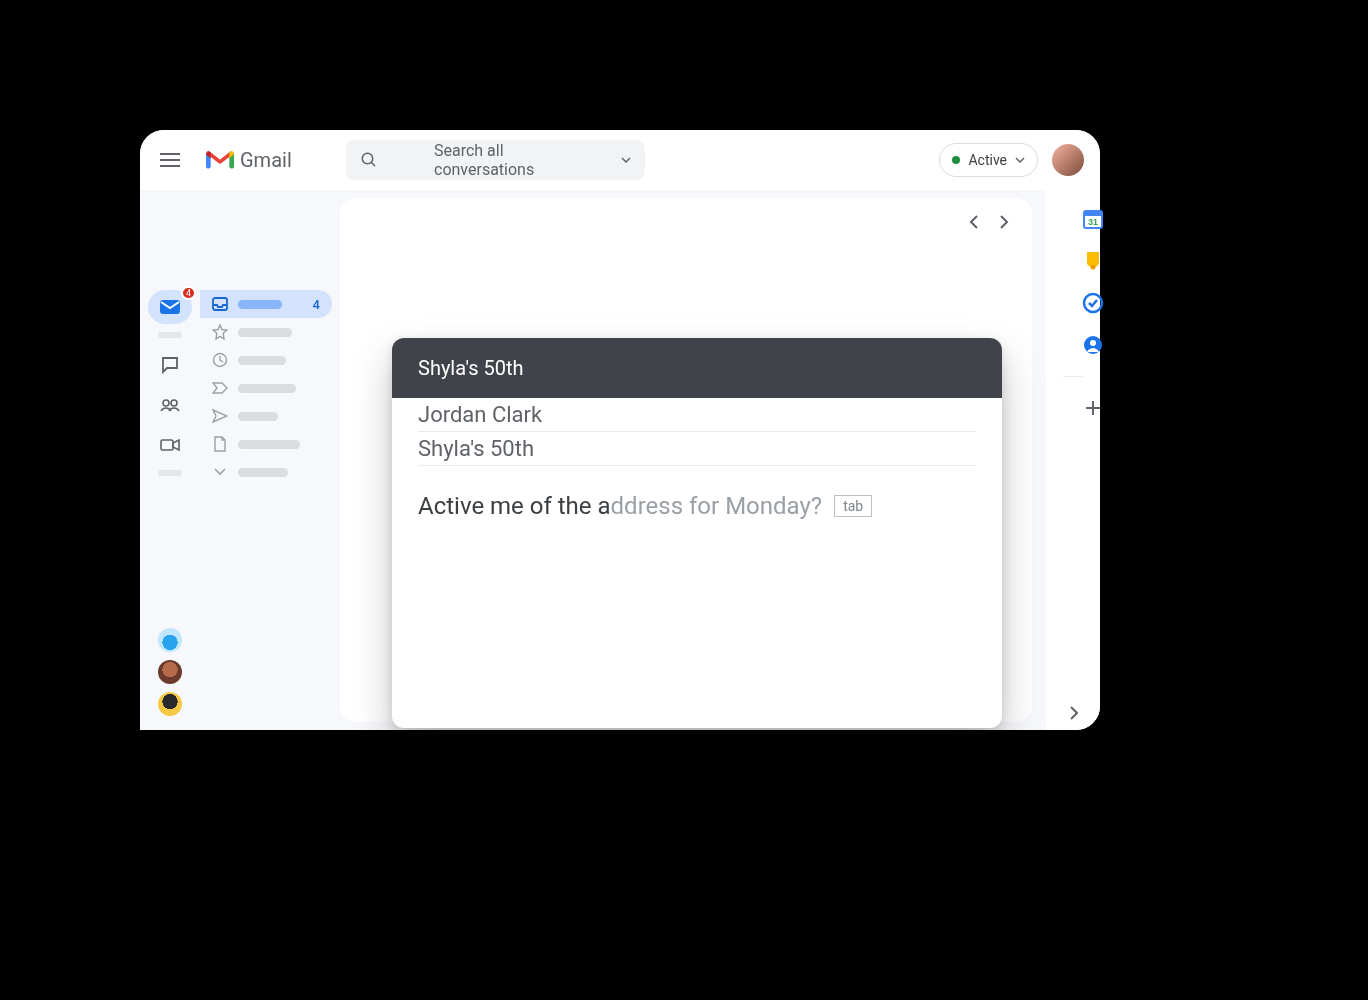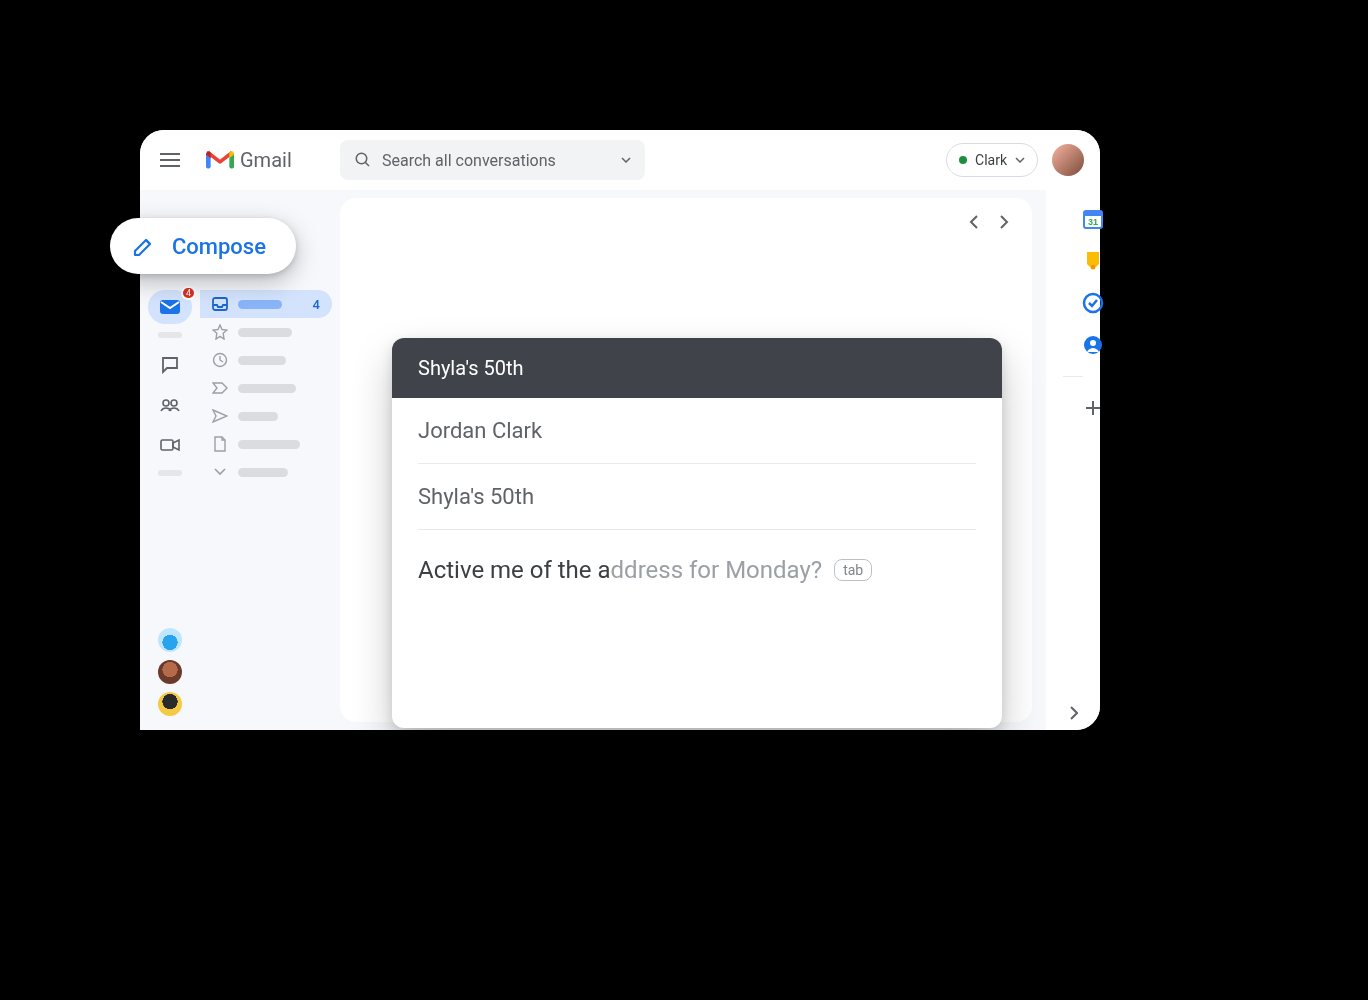--- a/index.html
+++ b/index.html
@@ -9,21 +9,21 @@
     position:absolute; left:140px; top:130px; width:960px; height:600px;
     background:#fff; border-radius:24px; box-shadow:0 20px 50px rgba(0,0,0,.45), 0 0 0 1px rgba(0,0,0,.05);
     overflow:visible;
   }
   
   .header { display:flex; align-items:center; height:60px; padding:0 16px 0 8px; }
   .hamburger { width:44px; height:44px; display:flex; align-items:center; justify-content:center; color:#5f6368; cursor:pointer; border-radius:50%; }
   .logo-wrap { display:flex; align-items:center; gap:6px; margin-left:14px; width:132px; }
   .logo { width:28px; height:22px; position:relative; }
   .app-name { font-size:20px; color:#5f6368; font-weight:400; }
-  .search-box { flex:1; height:40px; background:#f1f3f4; border-radius:8px; display:flex; align-items:center; padding:0 14px; margin:0 24px 0 2px; color:#5f6368; max-width:480px;}
+  .search-box { flex:1; height:40px; background:#f1f3f4; border-radius:8px; display:flex; align-items:center; padding:0 14px; margin:0 24px 0 8px; color:#5f6368; max-width:480px;gap:46px;}
   .search-box .ph { flex:1; font-size:16px; color:#5f6368; margin-left:10px; }
   .status-chip { display:flex; align-items:center; gap:8px; border:1px solid #dadce0; border-radius:20px; height:34px; padding:0 12px; color:#3c4043; font-size:14px; cursor:pointer; }
   .status-dot { width:8px; height:8px; border-radius:50%; background:#1e8e3e; }
   .avatar { width:32px; height:32px; border-radius:50%; background:linear-gradient(135deg,#f7b3a1,#7b4b3a); margin-left:14px; }
   
   .body { display:flex; height:calc(100% - 60px); position:relative; }
   .rail { width:60px; display:flex; flex-direction:column; align-items:center; padding-top:10px; position:relative;}
   .rail .rail-item { width:34px; height:34px; border-radius:18px; display:flex; align-items:center; justify-content:center; position:relative; margin-bottom:6px;}
   .rail .rail-item.active-pill { background:#d3e3fd; width:44px; border-radius:18px; }
   .rail .rail-item.active-pill svg { }
@@ -57,26 +57,26 @@
      cursor:pointer; z-index:5;
   }
   
   .compose {
      position:absolute; left:252px; top:208px; width:610px; height:390px;
      background:#fff; border-radius:12px; box-shadow:0 20px 40px rgba(0,0,0,.22), 0 4px 12px rgba(0,0,0,.12);
      overflow:hidden; z-index:4;
   }
   .compose-header { background:#41434a; color:#fff; font-size:20px; padding:18px 26px; font-weight:400;}
   .compose-body { padding:0 26px; }
-  .compose-row { padding:20px 0; border-bottom:1px solid #e8eaed; font-size:22px; color:#5f6368;}
+  .compose-row { padding:4px 0; border-bottom:1px solid #e8eaed; font-size:22px; color:#5f6368;}
   .compose-row.subject{ color:#5f6368;}
   .compose-edit { padding:26px 0; display:flex; align-items:center; gap:12px; font-size:24px;}
   .typed { color:#3c4043;}
   .suggest { color:#9aa0a6;}
-  .tabkey { border:1px solid #bdc1c6; color:#80868b; font-size:14px; border-radius:8px; padding:2px 8px;}
+  .tabkey { border:1px solid #bdc1c6; color:#80868b; font-size:14px; border-radius:0; padding:2px 8px;}
   
   .tint { position:absolute; inset:60px 54px 0 60px; background:#f6f8fc; border-radius:0; z-index:0; border-top-left-radius:0;}
   .rail,.nav{ background:#f6f8fc;}
   .header{ background:#fff; border-top-left-radius:24px; border-top-right-radius:24px;}
   .side{ background:#fff;}
   .nav{ border-radius:0;}
   svg { display:block; }
 </style>
 </head>
 <body>
@@ -106,21 +106,21 @@
             <path d="M15 15l5 5" stroke="#5f6368" stroke-width="2"></path>
           </svg>
         <span class="ph">Search all conversations</span>
         <svg width="10" height="6" viewBox="0 0 10 6">
             <path d="M1 1l4 4 4-4" fill="none" stroke="#5f6368" stroke-width="1.5"></path>
           </svg>
       </div>
       <div style="flex:1"></div>
       <div class="status-chip">
         <span class="status-dot"></span>
-        <span>Clark</span>
+        <span>Active</span>
         <svg width="10" height="6" viewBox="0 0 10 6">
             <path d="M1 1l4 4 4-4" fill="none" stroke="#5f6368" stroke-width="1.5"></path>
           </svg>
       </div>
       <div class="avatar"></div>
     </div>
 
     <div class="tint"></div>
 
     <div class="body">
@@ -277,27 +277,20 @@
         </div>
         <div class="side-caret">
           <svg width="9" height="14" viewBox="0 0 9 14">
               <path d="M2 1l6 6-6 6" fill="none" stroke="#5f6368" stroke-width="2"></path>
             </svg>
         </div>
       </div>
 
     </div>
 
-    <div class="compose-pill">
-      <svg width="24" height="24" viewBox="0 0 24 24">
-          <path d="M3 17l11-11 4 4L7 21H3z" fill="none" stroke="#1a73e8" stroke-width="2.2" stroke-linejoin="round"></path>
-          <path d="M14 6l4 4" stroke="#1a73e8" stroke-width="2.2"></path>
-        </svg>
-      <span>Compose</span>
-    </div>
 
     <div class="compose">
       <div class="compose-header">
         <span>Shyla's 50th</span>
       </div>
       <div class="compose-body">
         <div class="compose-row">
           <span>Jordan Clark</span>
         </div>
         <div class="compose-row subject">

